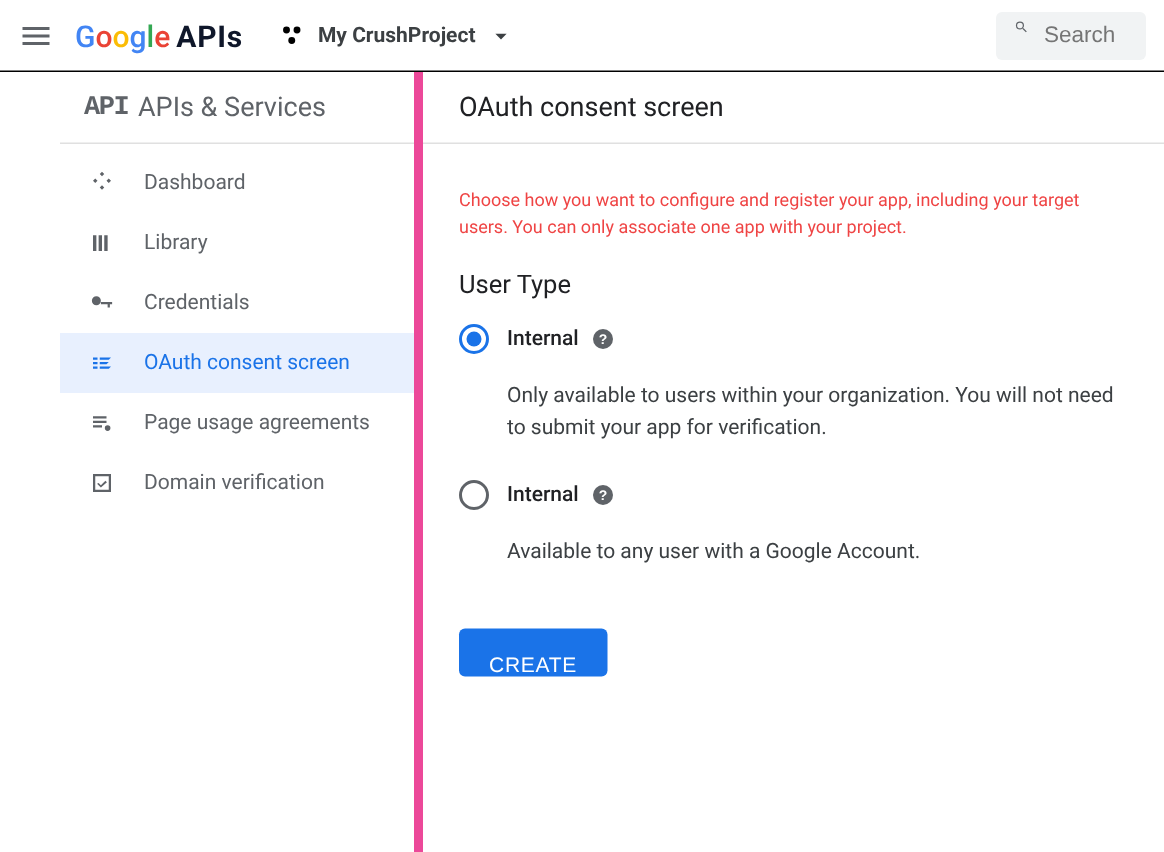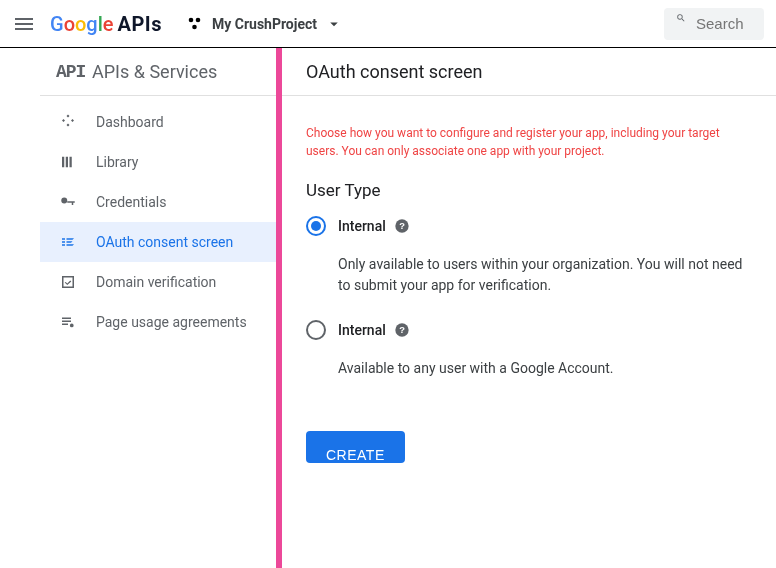--- a/index.html
+++ b/index.html
@@ -31,21 +31,21 @@
   .main-body { padding: 28px 24px; max-width: 520px; }
   .desc { font-size:12px; line-height:1.5; color:#ef4444; margin-bottom:20px; }
   .section-title { font-size:17px; margin-bottom:16px; color:#202124; }
   .radio-row { display:flex; align-items:center; margin-bottom:8px; }
   .radio-outer { width:20px; height:20px; border-radius:50%; border:2px solid #5f6368; display:flex; align-items:center; justify-content:center; margin-right:12px; cursor:pointer;}
   .radio-outer.sel { border-color:#1a73e8; }
   .radio-inner { width:10px; height:10px; border-radius:50%; background:#1a73e8; }
   .radio-label { font-weight:500; font-size:14px; margin-right:8px; }
   .helpicon { width:16px; height:16px; color:#5f6368; cursor:pointer; }
   .radio-desc { margin: 18px 0 24px 32px; font-size:14px; line-height:1.5; color:#3c4043; }
-  .create-btn { background:#1a73e8; color:#fff; border:none; height:20px; padding:16px 20px; border-radius:4px; font-size:14px; font-weight:500; letter-spacing:0.5px; cursor:pointer; margin-top:28px; }
+  .create-btn { background:#1a73e8; color:#fff; border:none; height:20px; padding:16px 20px; border-radius:4px; font-size:14px; font-weight:500; letter-spacing:0.5px; cursor:pointer; margin-top:16px; }
   svg { display:block; }
 </style>
 </head>
 <body>
 
 <div class="topbar">
   <span class="hamburger">
     <svg viewBox="0 0 24 24" width="24" height="24">
         <path fill="currentColor" d="M3 6h18v2H3V6zm0 5h18v2H3v-2zm0 5h18v2H3v-2z"></path>
       </svg>
@@ -113,32 +113,32 @@
         <span class="icon">
             <svg width="18" height="18" viewBox="0 0 24 24">
               <path fill="currentColor" d="M4 7h4v2H4V7zm0 4h4v2H4v-2zm0 4h4v2H4v-2zm6-8h10l-2 2h-8V7zm0 4h8l-2 2h-6v-2zm0 4h10l-2 2h-8v-2z"></path>
             </svg>
           </span>
         <span>OAuth consent screen</span>
       </div>
       <div class="nav-item">
         <span class="icon">
             <svg width="18" height="18" viewBox="0 0 24 24">
+              <path fill="currentColor" d="M4 6h12v2H4V6zm0 4h12v2H4v-2zm0 4h8v2H4v-2zm13 0a2.5 2.5 0 100 5 2.5 2.5 0 000-5z"></path>
+            </svg>
+          </span>
+        <span>Page usage agreements</span>
+      </div>
+      <div class="nav-item">
+        <span class="icon">
+            <svg width="18" height="18" viewBox="0 0 24 24">
               <path fill="currentColor" d="M4 4h16v16H4V4zm2 2v12h12V6H6zm3 6l2 2 4-4 1.4 1.4L11 16l-3.4-3.4L9 12z"></path>
             </svg>
           </span>
         <span>Domain verification</span>
-      </div>
-      <div class="nav-item">
-        <span class="icon">
-            <svg width="18" height="18" viewBox="0 0 24 24">
-              <path fill="currentColor" d="M4 6h12v2H4V6zm0 4h12v2H4v-2zm0 4h8v2H4v-2zm13 0a2.5 2.5 0 100 5 2.5 2.5 0 000-5z"></path>
-            </svg>
-          </span>
-        <span>Page usage agreements</span>
       </div>
     </div>
   </div>
 
   <div class="main">
     <div class="main-head">OAuth consent screen</div>
     <div class="main-body">
       <p class="desc">Choose how you want to configure and register your app, including your target users. You can only associate one app with your project.</p>
       <div class="section-title">User Type</div>
 

